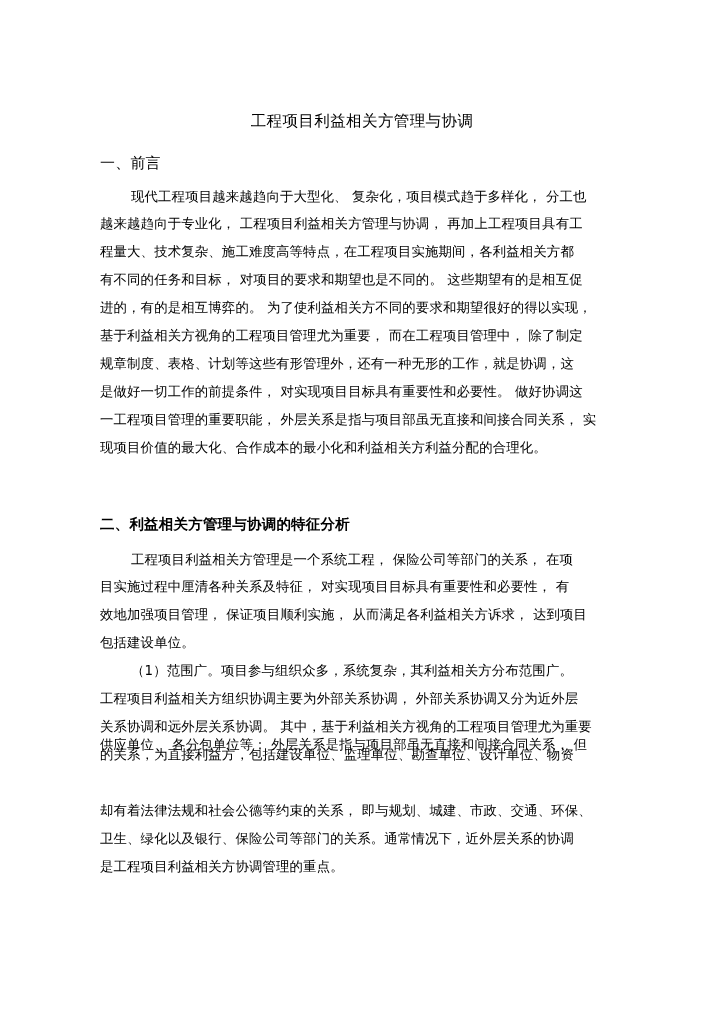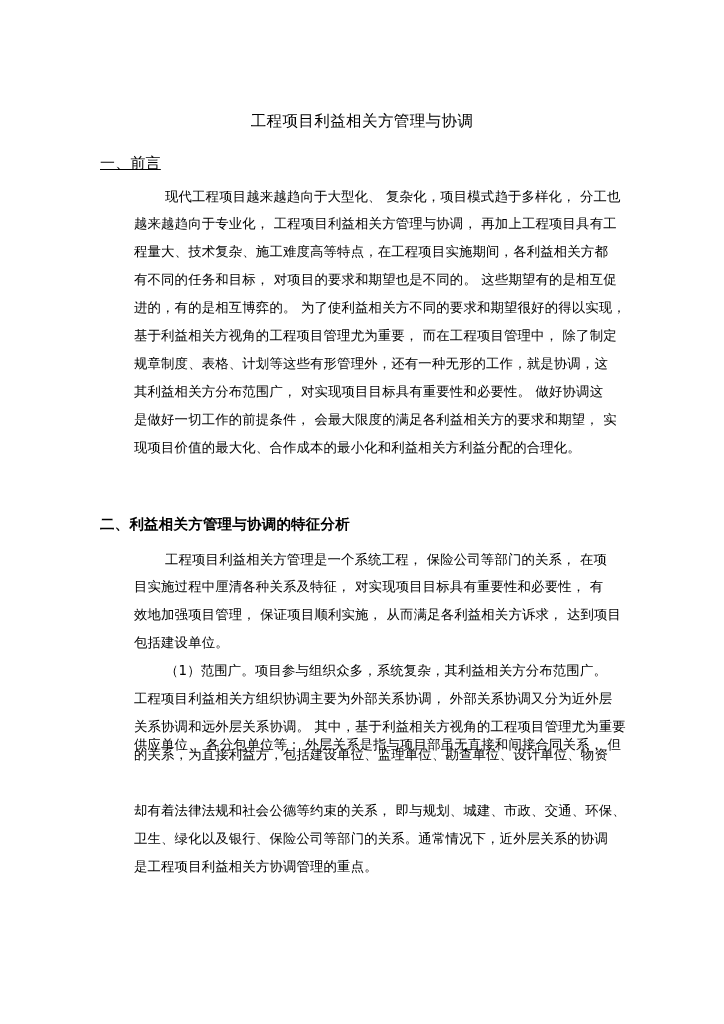--- a/index.html
+++ b/index.html
@@ -44,31 +44,30 @@
   }
   .section-heading {
     position: absolute;
     left: 100px;
     font-size: 14.5px;
     font-weight: bold;
     line-height: 22px;
     letter-spacing: 0.2px;
     white-space: nowrap;
   }
-  .section-heading-1 { top: 152px; font-weight: normal; font-size: 15px; text-decoration: underline; }
+  .section-heading-1 { top: 152px; font-weight: normal; font-size: 15px; }
   .section-heading-2 { top: 513px; font-weight: bold; font-size: 14.5px; text-align: center; }
   .para-line {
     position: absolute;
     left: 100px;
     width: 540px;
     font-size: 13.4px;
     line-height: 18px;
     letter-spacing: 0.15px;
     white-space: nowrap;
-    margin-left: 34px;
   }
   .para-line.indent {
     text-indent: 0;
     padding-left: 31px;
   }
 </style>
 </head>
 <body>
 
 <div class="page">
@@ -78,22 +77,22 @@
 
     <div class="section-heading section-heading-1">一、前言</div>
 
     <div class="para-line indent" style="top:188px">现代工程项目越来越趋向于大型化、  复杂化，项目模式趋于多样化， 分工也</div>
     <div class="para-line" style="top:215px">越来越趋向于专业化， 工程项目利益相关方管理与协调， 再加上工程项目具有工</div>
     <div class="para-line" style="top:243px">程量大、技术复杂、施工难度高等特点，在工程项目实施期间，各利益相关方都</div>
     <div class="para-line" style="top:271px">有不同的任务和目标， 对项目的要求和期望也是不同的。  这些期望有的是相互促</div>
     <div class="para-line" style="top:299px">进的，有的是相互博弈的。 为了使利益相关方不同的要求和期望很好的得以实现，</div>
     <div class="para-line" style="top:327px">基于利益相关方视角的工程项目管理尤为重要，  而在工程项目管理中， 除了制定</div>
     <div class="para-line" style="top:355px">规章制度、表格、计划等这些有形管理外，还有一种无形的工作，就是协调，这</div>
-    <div class="para-line" style="top:383px">其利益相关方分布范围广， 对实现项目目标具有重要性和必要性。  做好协调这</div>
-    <div class="para-line" style="top:411px">是做好一切工作的前提条件， 会最大限度的满足各利益相关方的要求和期望，  实</div>
+    <div class="para-line" style="top:383px">是做好一切工作的前提条件， 对实现项目目标具有重要性和必要性。  做好协调这</div>
+    <div class="para-line" style="top:411px">一工程项目管理的重要职能， 外层关系是指与项目部虽无直接和间接合同关系，  实</div>
     <div class="para-line" style="top:439px">现项目价值的最大化、合作成本的最小化和利益相关方利益分配的合理化。</div>
 
     <div class="section-heading section-heading-2">二、利益相关方管理与协调的特征分析</div>
 
     <div class="para-line indent" style="top:551px">工程项目利益相关方管理是一个系统工程，  保险公司等部门的关系， 在项</div>
     <div class="para-line" style="top:578px">目实施过程中厘清各种关系及特征，  对实现项目目标具有重要性和必要性，  有</div>
     <div class="para-line" style="top:606px">效地加强项目管理， 保证项目顺利实施， 从而满足各利益相关方诉求， 达到项目</div>
     <div class="para-line" style="top:634px">包括建设单位。</div>
     <div class="para-line indent" style="top:662px">（1）范围广。项目参与组织众多，系统复杂，其利益相关方分布范围广。</div>
     <div class="para-line" style="top:690px">工程项目利益相关方组织协调主要为外部关系协调，  外部关系协调又分为近外层</div>

